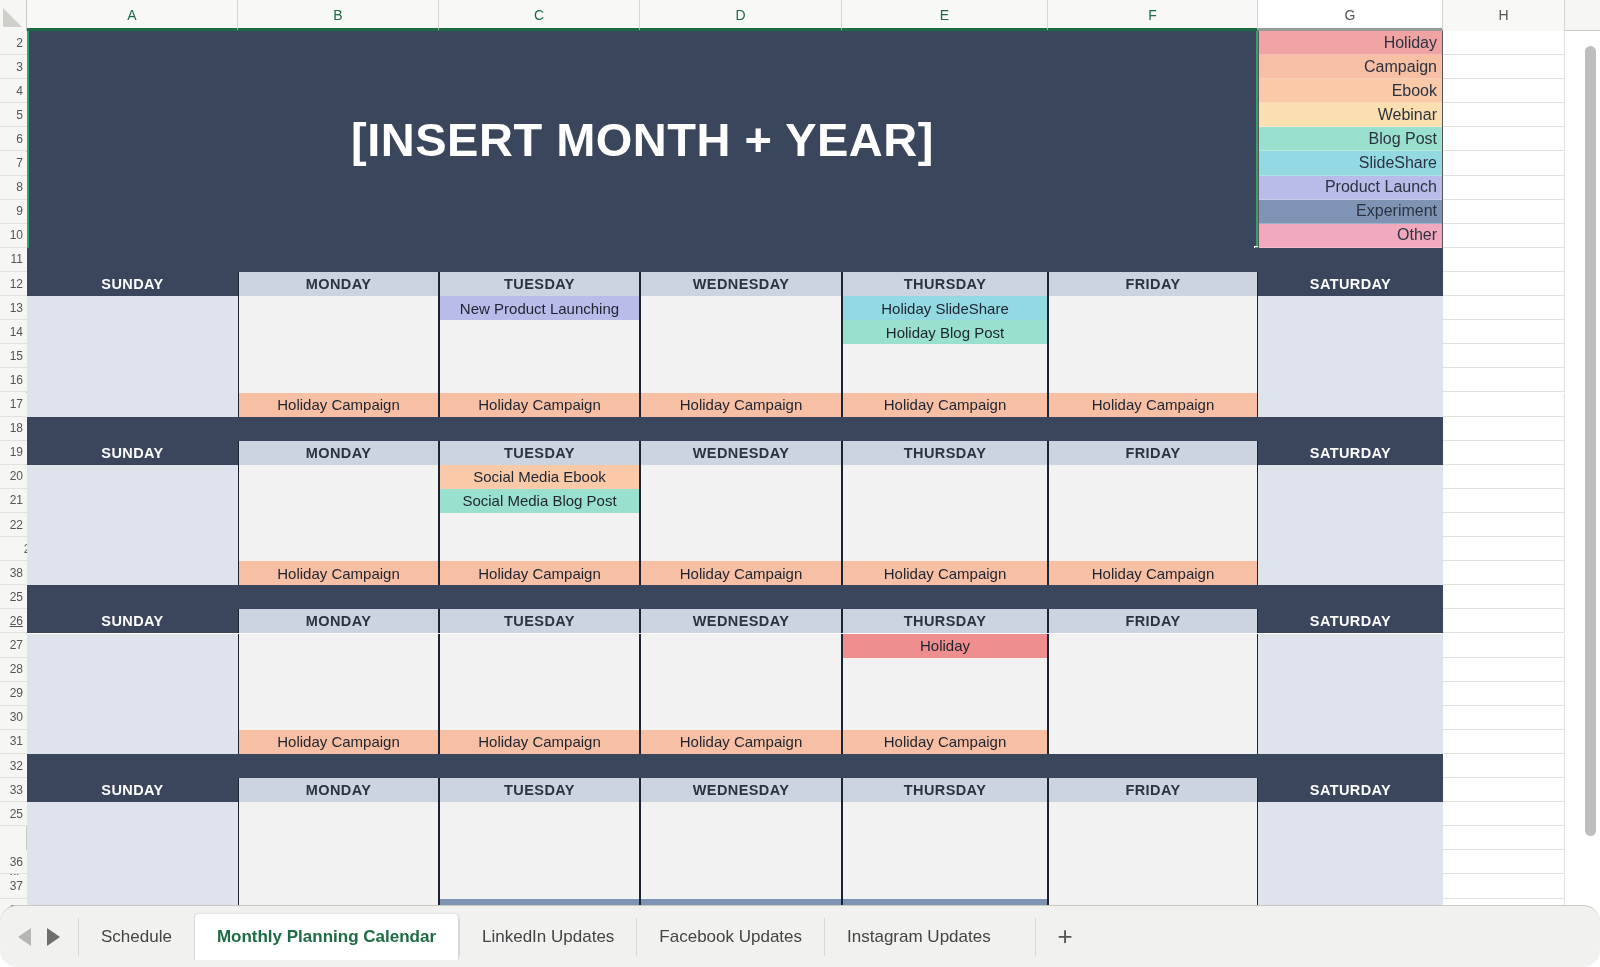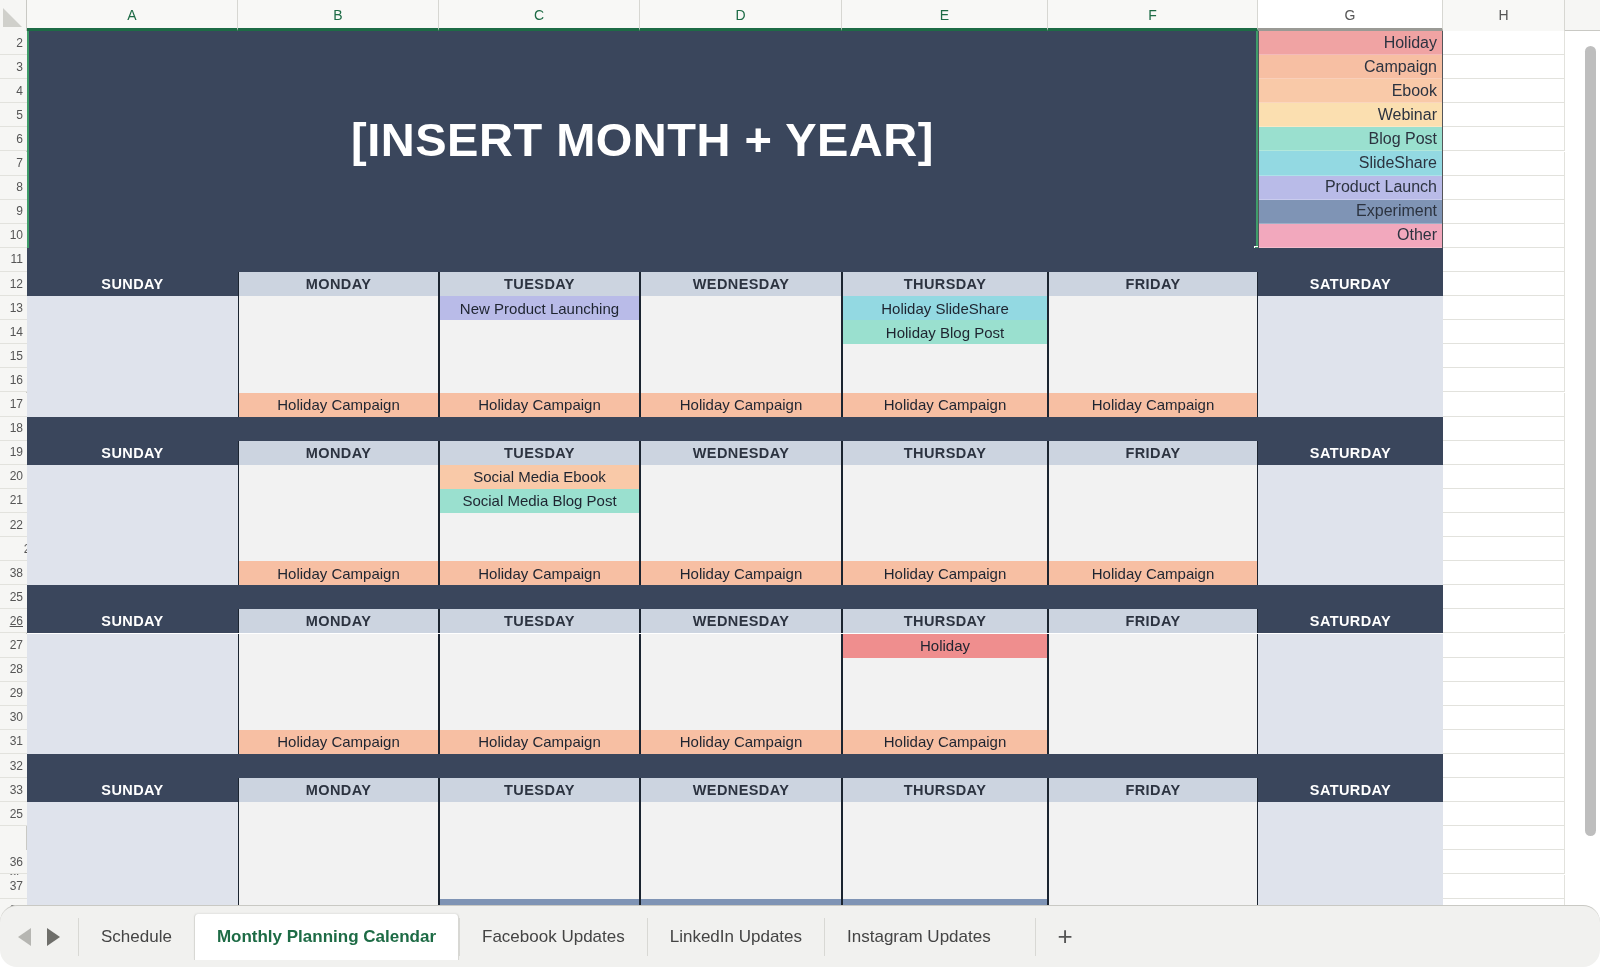--- a/index.html
+++ b/index.html
@@ -442,20 +442,20 @@
   </div>
 
   <div id="tabbar">
     <div id="tab-nav">
       <div class="navarrow left"></div>
       <div class="navarrow right"></div>
     </div>
     <div id="tab-list" style="display:flex;align-items:center;">
         <div class="tab">Schedule</div>
         <div class="tab active">Monthly Planning Calendar</div>
+        <div class="tab">LinkedIn Updates</div>
         <div class="tab">Facebook Updates</div>
-        <div class="tab">LinkedIn Updates</div>
         <div class="tab">Instagram Updates</div>
       </div>
     <div id="tab-add">+</div>
   </div>
 
 </div>
 
 </body></html>

